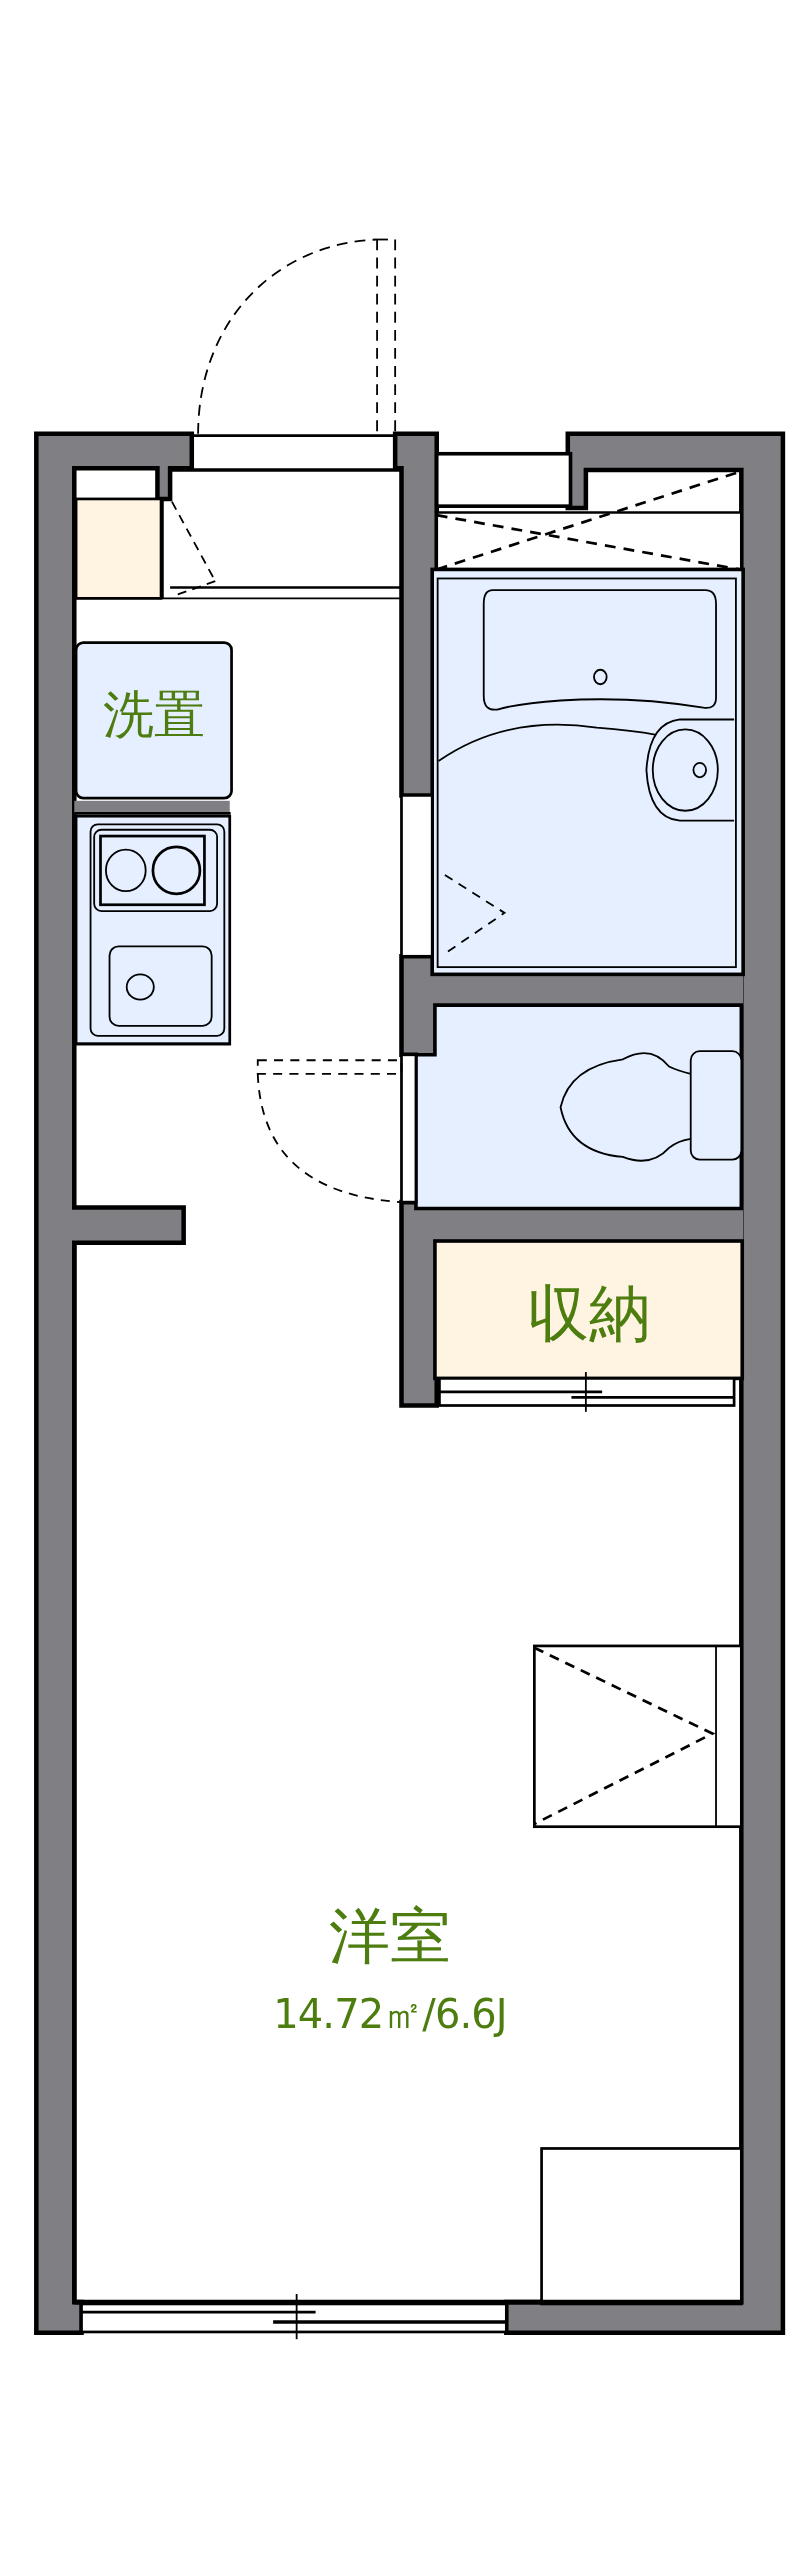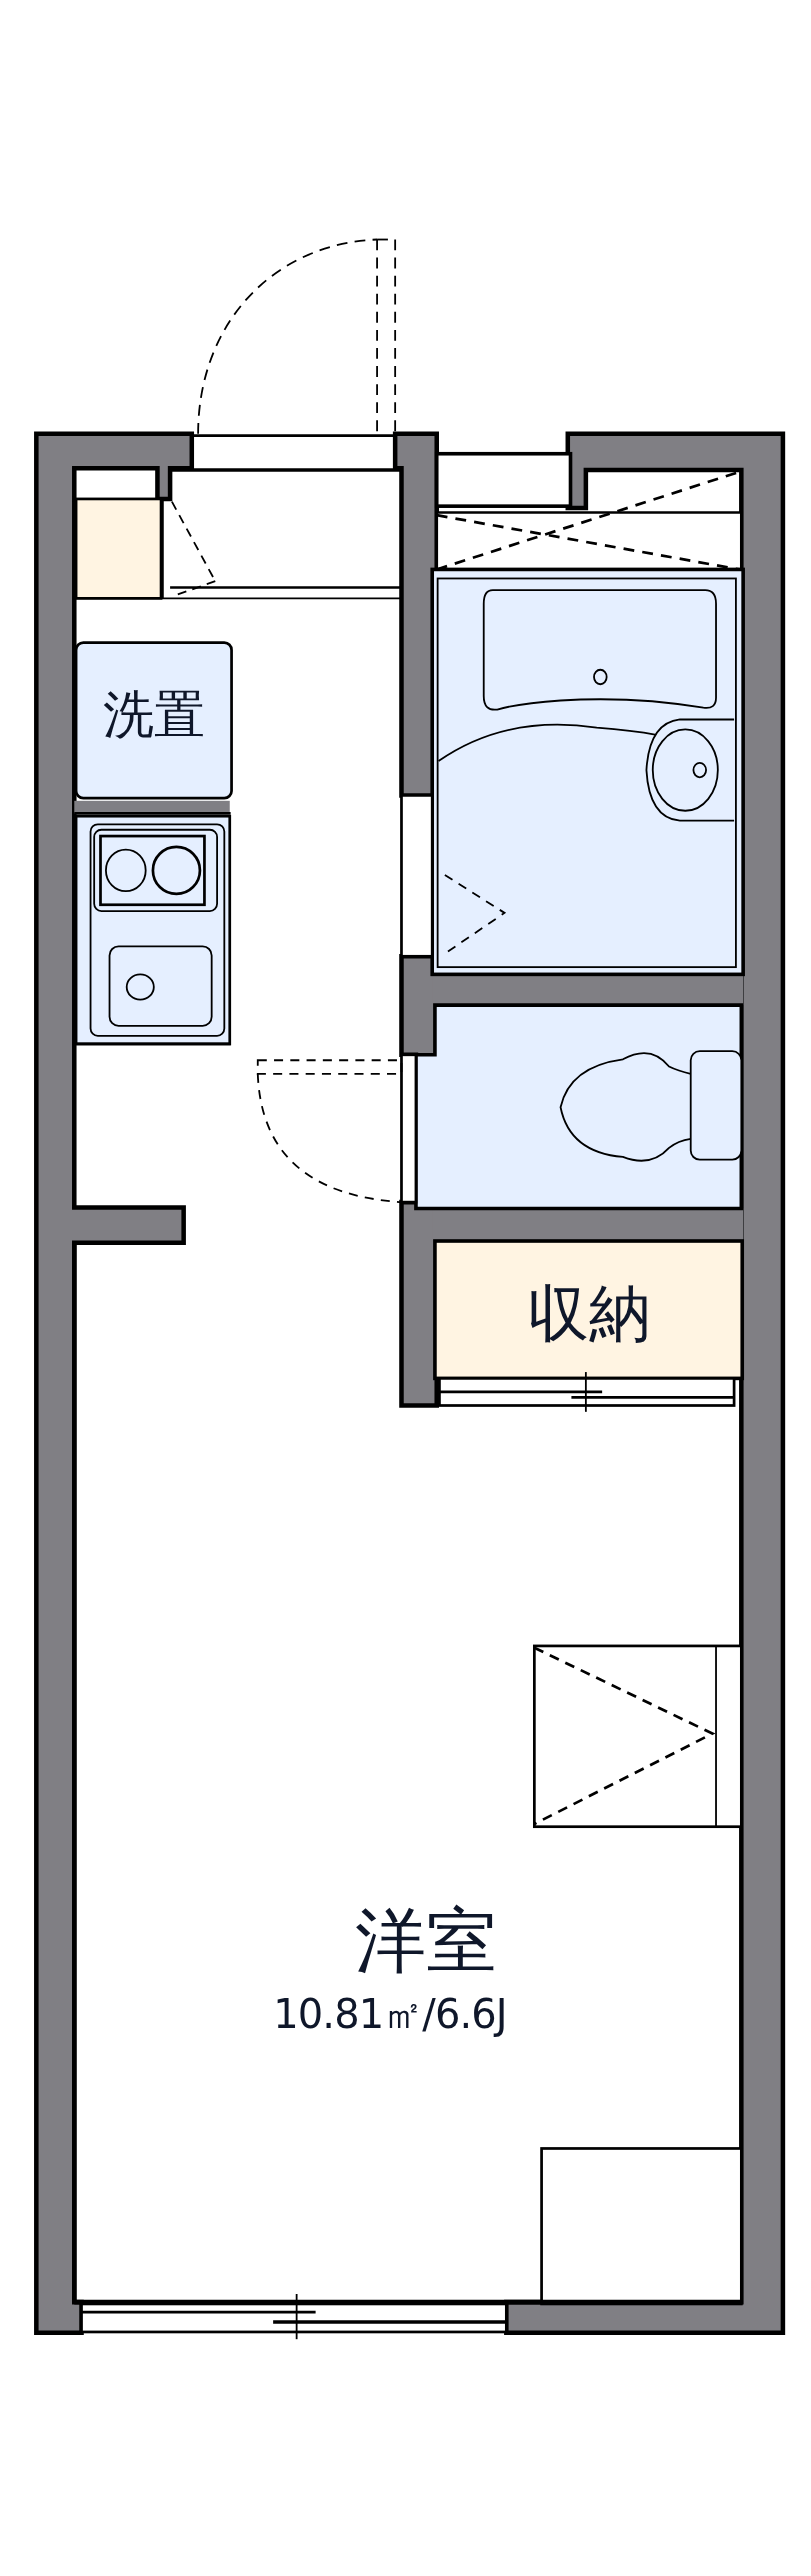--- a/index.html
+++ b/index.html
@@ -1,21 +1,21 @@
 <!DOCTYPE html>
 <html style="font-size:14.5px"><head>
   <meta charset="utf-8">
   <style>
     html, body { margin: 0; padding: 0; background: #ffffff; }
     body { width: 812px; height: 2576px; position: relative; overflow: hidden; }
     #plan { position: absolute; left: 0; top: 0; width: 812px; height: 2576px; }
-    .lbl { position: absolute; font-family: "DejaVu Sans", sans-serif; color: #0f172a; white-space: nowrap; text-align: center; transform: translateX(-50%); line-height: 1; }
+    .lbl { position: absolute; font-family: "DejaVu Sans", sans-serif; color: #4d7c0f; white-space: nowrap; text-align: center; transform: translateX(-50%); line-height: 1; }
     .lbl-washer { left: 154px; top: 689px; font-size: 51px; }
     .lbl-storage { left: 589px; top: 1283px; font-size: 62px; }
-    .lbl-room { left: 390px; top: 1905px; font-size: 71px; margin-left: 36px; }
+    .lbl-room { left: 390px; top: 1905px; font-size: 61px; }
     .lbl-area { left: 390px; top: 1994px; font-size: 40px; letter-spacing: -0.9px; }
   </style>
 </head>
 <body>
 
 <svg id="plan" viewBox="0 0 898 2850" xmlns="http://www.w3.org/2000/svg">
   <g fill="none" stroke="#000" stroke-width="5">
 
     <g fill="#807f84" stroke="#000" stroke-width="5">
 
@@ -121,14 +121,14 @@
       <line x1="90" y1="2558" x2="349" y2="2558"></line>
       <line x1="302" y1="2569" x2="560" y2="2569" stroke-width="4"></line>
       <line x1="328" y1="2538" x2="328" y2="2588" stroke-width="2"></line>
     </g>
   </g>
 </svg>
 
 <div class="lbl lbl-washer">洗置</div>
 <div class="lbl lbl-storage">収納</div>
 <div class="lbl lbl-room">洋室</div>
-<div class="lbl lbl-area">10.81㎡/6.6J</div>
+<div class="lbl lbl-area">14.72㎡/6.6J</div>
 
 
 </body></html>

